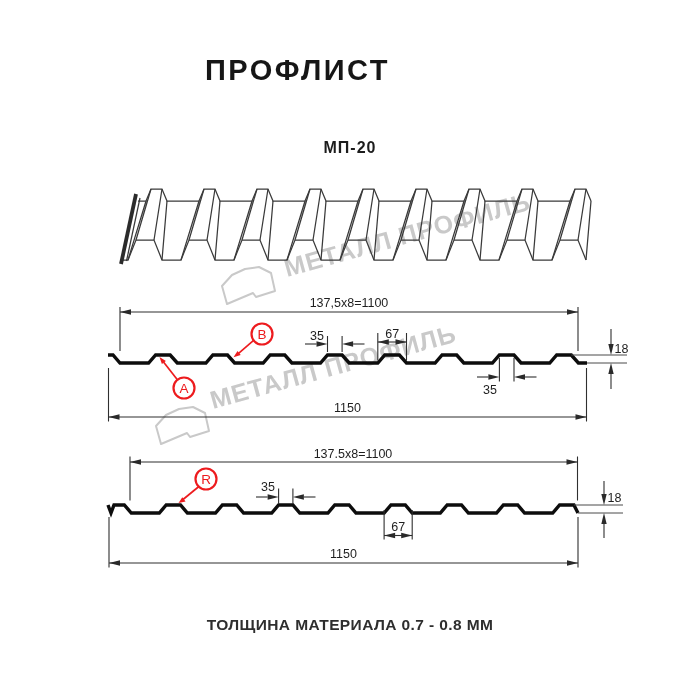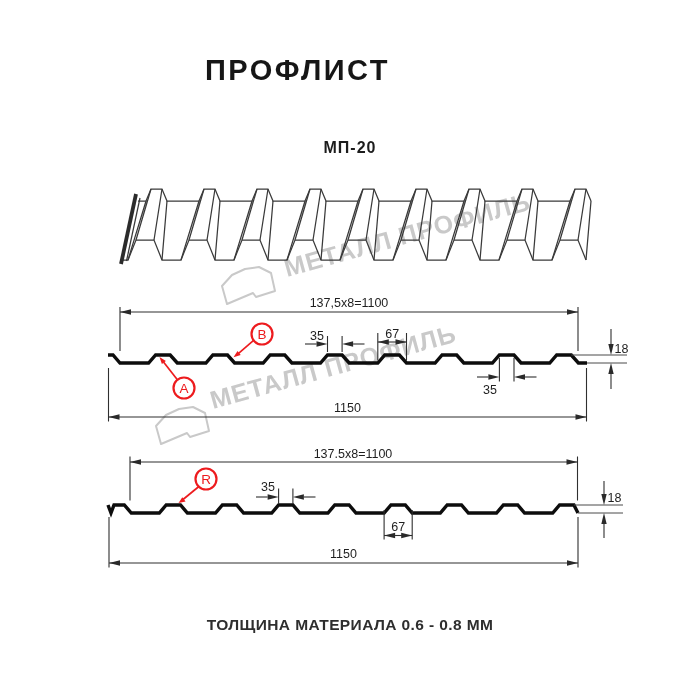--- a/index.html
+++ b/index.html
@@ -26,21 +26,21 @@
   .redcirc{stroke:#ed1b1e;stroke-width:2.2;fill:none;}
   .logo{stroke:#c9c9c9;stroke-width:2;fill:none;stroke-linejoin:round;}
 </style>
 </head>
 <body>
 
 <div id="page">
 
   <div class="title">ПРОФЛИСТ</div>
   <div class="subtitle">МП-20</div>
-  <div class="footer">ТОЛЩИНА МАТЕРИАЛА 0.6 - 0.8 ММ</div>
+  <div class="footer">ТОЛЩИНА МАТЕРИАЛА 0.7 - 0.8 ММ</div>
 
   <svg width="700" height="700" viewBox="0 0 700 700">
 
     <g>
       <path class="logo" d="M222,286 L232,275 L245,269 L259,267 L271,273 L275,291 L256,297 L253,293 L227,304 Z"></path>
       <text class="wm" x="287" y="277" transform="rotate(-15.5 287 277)">МЕТАЛЛ ПРОФИЛЬ</text>
     </g>
     <g>
       <path class="logo" d="M156,426 L166,415 L179,409 L193,407 L205,413 L209,431 L190,437 L187,433 L161,444 Z"></path>
       <text class="wm" x="213" y="409" transform="rotate(-15.5 213 409)">МЕТАЛЛ ПРОФИЛЬ</text>

